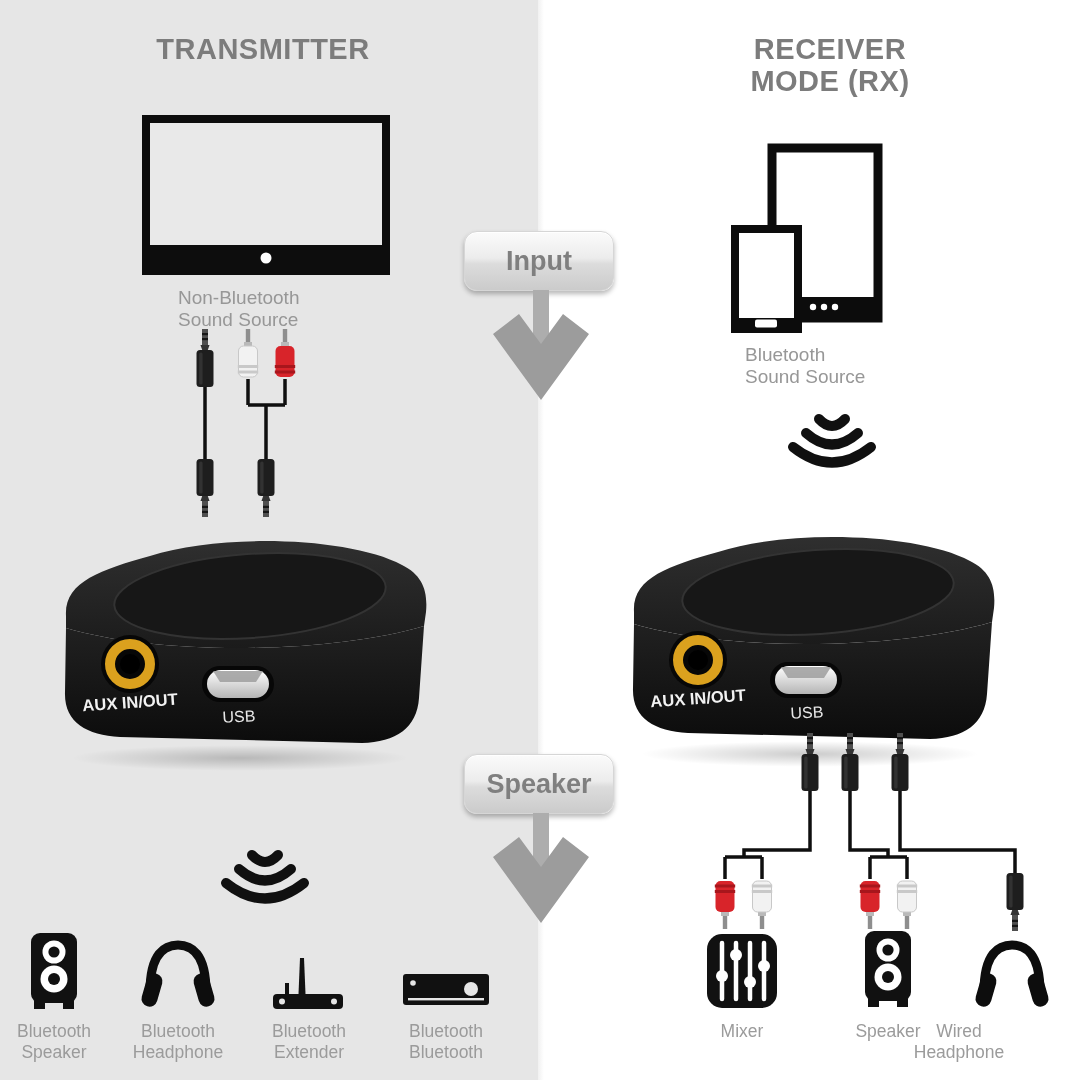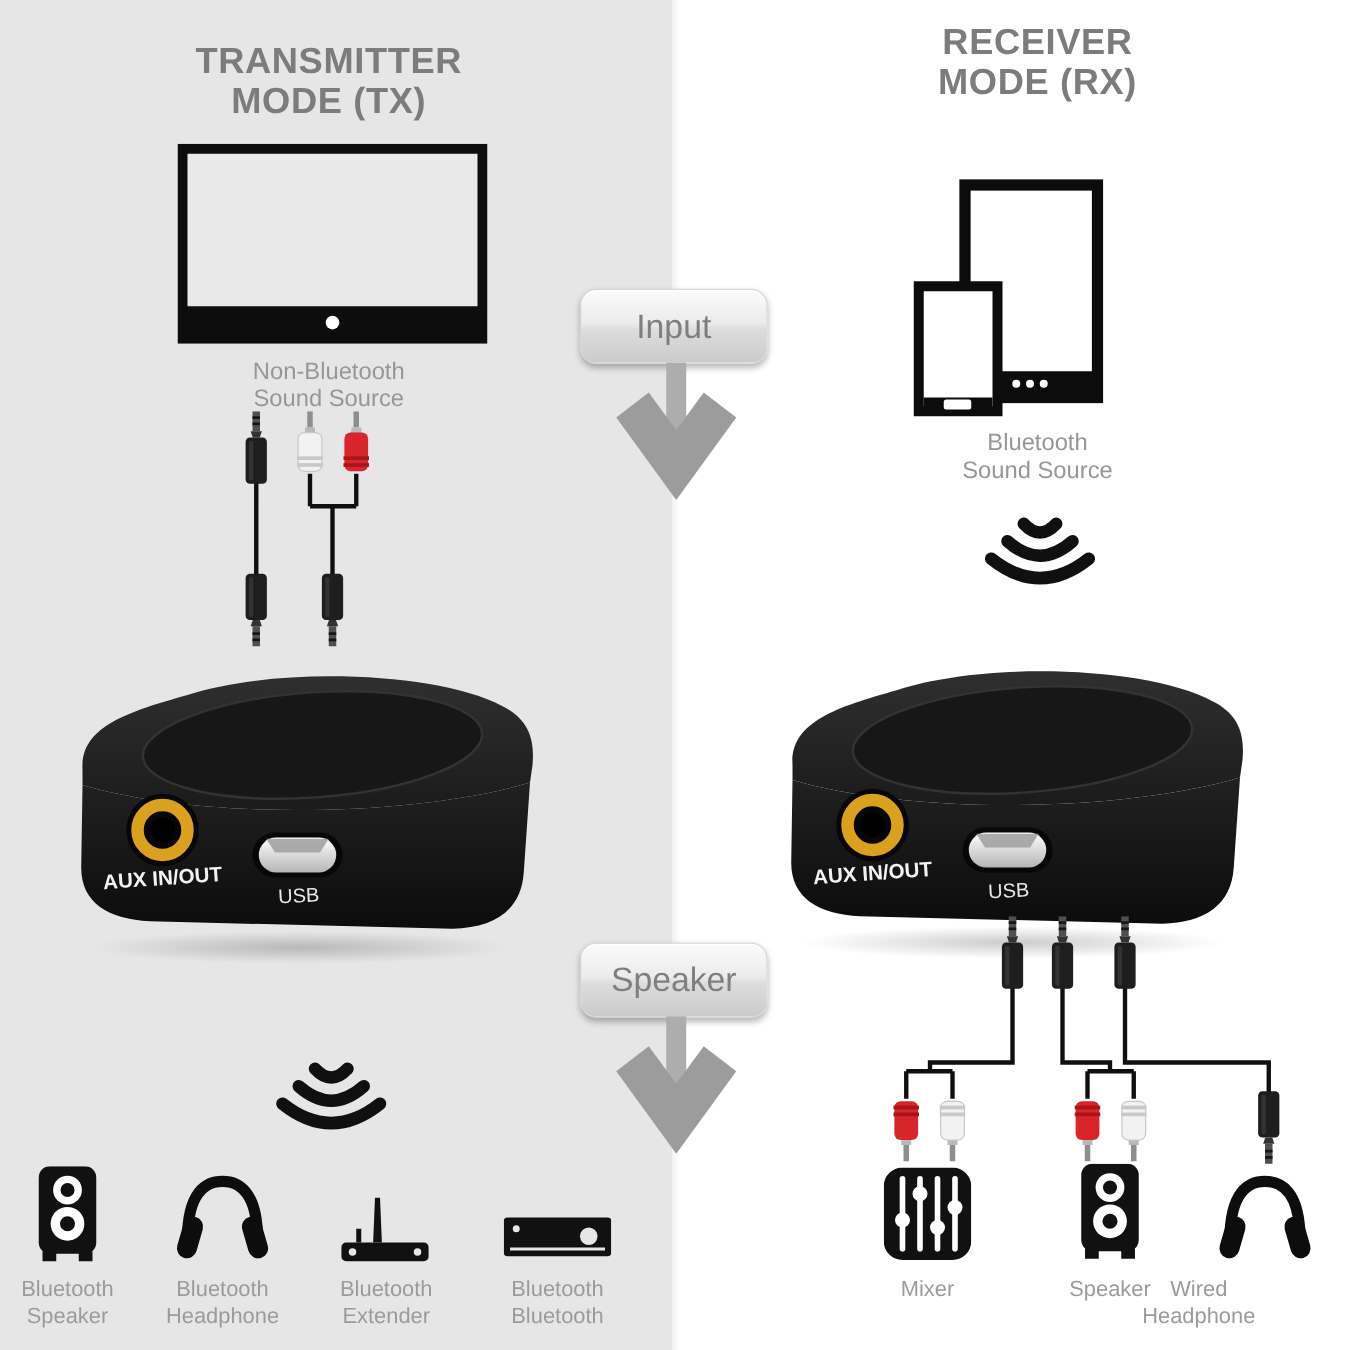--- a/index.html
+++ b/index.html
@@ -9,31 +9,31 @@
 
   
   .left-bg{left:0;top:0;width:538px;height:1080px;background:#e6e6e6;}
   .divider{left:538px;top:0;width:6px;height:1080px;
            background:linear-gradient(90deg,#f1f1f1,#ffffff);}
 
   
   .panel-title{width:280px;text-align:center;font-size:29px;font-weight:bold;
                color:#7c7c7c;line-height:1.12;letter-spacing:.5px;}
   .panel-title span{display:block;}
-  .caption{width:170px;text-align:center;font-size:19px;color:#979797;
+  .caption{width:170px;font-size:19px;color:#979797;
            line-height:1.18;}
   .caption span{display:block;}
 
   
   .flow-btn{width:148px;height:58px;border-radius:13px;
     background:linear-gradient(180deg,#fbfbfb 0%,#ececec 45%,#dcdcdc 55%,#cbcbcb 100%);
     border:1px solid #d6d6d6;
     box-shadow:0 3px 5px rgba(0,0,0,.28), inset 0 1px 0 #ffffff;
     display:flex;align-items:center;justify-content:center;
-    font-size:27px;font-weight:normal;color:#7f7f7f;}
+    font-size:27px;font-weight:bold;color:#7f7f7f;}
 
   
   .icon-label{width:110px;text-align:center;font-size:17.5px;color:#9b9b9b;
               line-height:1.22;}
   .icon-label span{display:block;}
   .icon-label.wide{width:124px;}
 
   svg{display:block;}
   svg text{font-family:"Liberation Sans",sans-serif;}
 
@@ -158,21 +158,20 @@
         </g>
       </g>
     </defs>
   </svg>
 
   <div class="abs left-bg"></div>
   <div class="abs divider"></div>
 
   <div class="abs panel-title" style="left:123px;top:33px;">
     <span>TRANSMITTER</span>
-    <span>MODE (TX)</span>
   </div>
 
   <svg class="abs" style="left:142px;top:115px;" width="248" height="160" viewBox="0 0 248 160">
     <rect x="4" y="4" width="240" height="152" fill="#e9e9e9" stroke="#0d0d0d" stroke-width="8"></rect>
     <rect x="4" y="130" width="240" height="26" fill="#0d0d0d"></rect>
     <circle cx="124" cy="143" r="5.5" fill="#fff"></circle>
   </svg>
 
   <div class="abs caption" style="left:178px;top:287px;">
     <span>Non-Bluetooth</span>
@@ -205,21 +204,21 @@
   <div class="abs flow-btn" style="left:464px;top:231px;">Input</div>
   <svg class="abs" style="left:491px;top:290px;" width="100" height="112" viewBox="0 0 100 112">
     <use href="#down-arrow"></use>
   </svg>
 
   <div class="abs flow-btn" style="left:464px;top:754px;">Speaker</div>
   <svg class="abs" style="left:491px;top:813px;" width="100" height="112" viewBox="0 0 100 112">
     <use href="#down-arrow"></use>
   </svg>
 
-  <div class="abs panel-title" style="left:690px;top:18px;">
+  <div class="abs panel-title" style="left:690px;top:33px;">
     <span>RECEIVER</span>
     <span>MODE (RX)</span>
   </div>
 
   <svg class="abs" style="left:729px;top:141px;" width="154" height="193" viewBox="0 0 154 193">
     <g>
       <rect x="43" y="7" width="106" height="170" fill="#ffffff" stroke="#0c0c0c" stroke-width="9"></rect>
       <rect x="47" y="156" width="98" height="20" fill="#0c0c0c"></rect>
       <circle cx="84" cy="166" r="3.2" fill="#fff"></circle>
       <circle cx="95" cy="166" r="3.2" fill="#fff"></circle>

